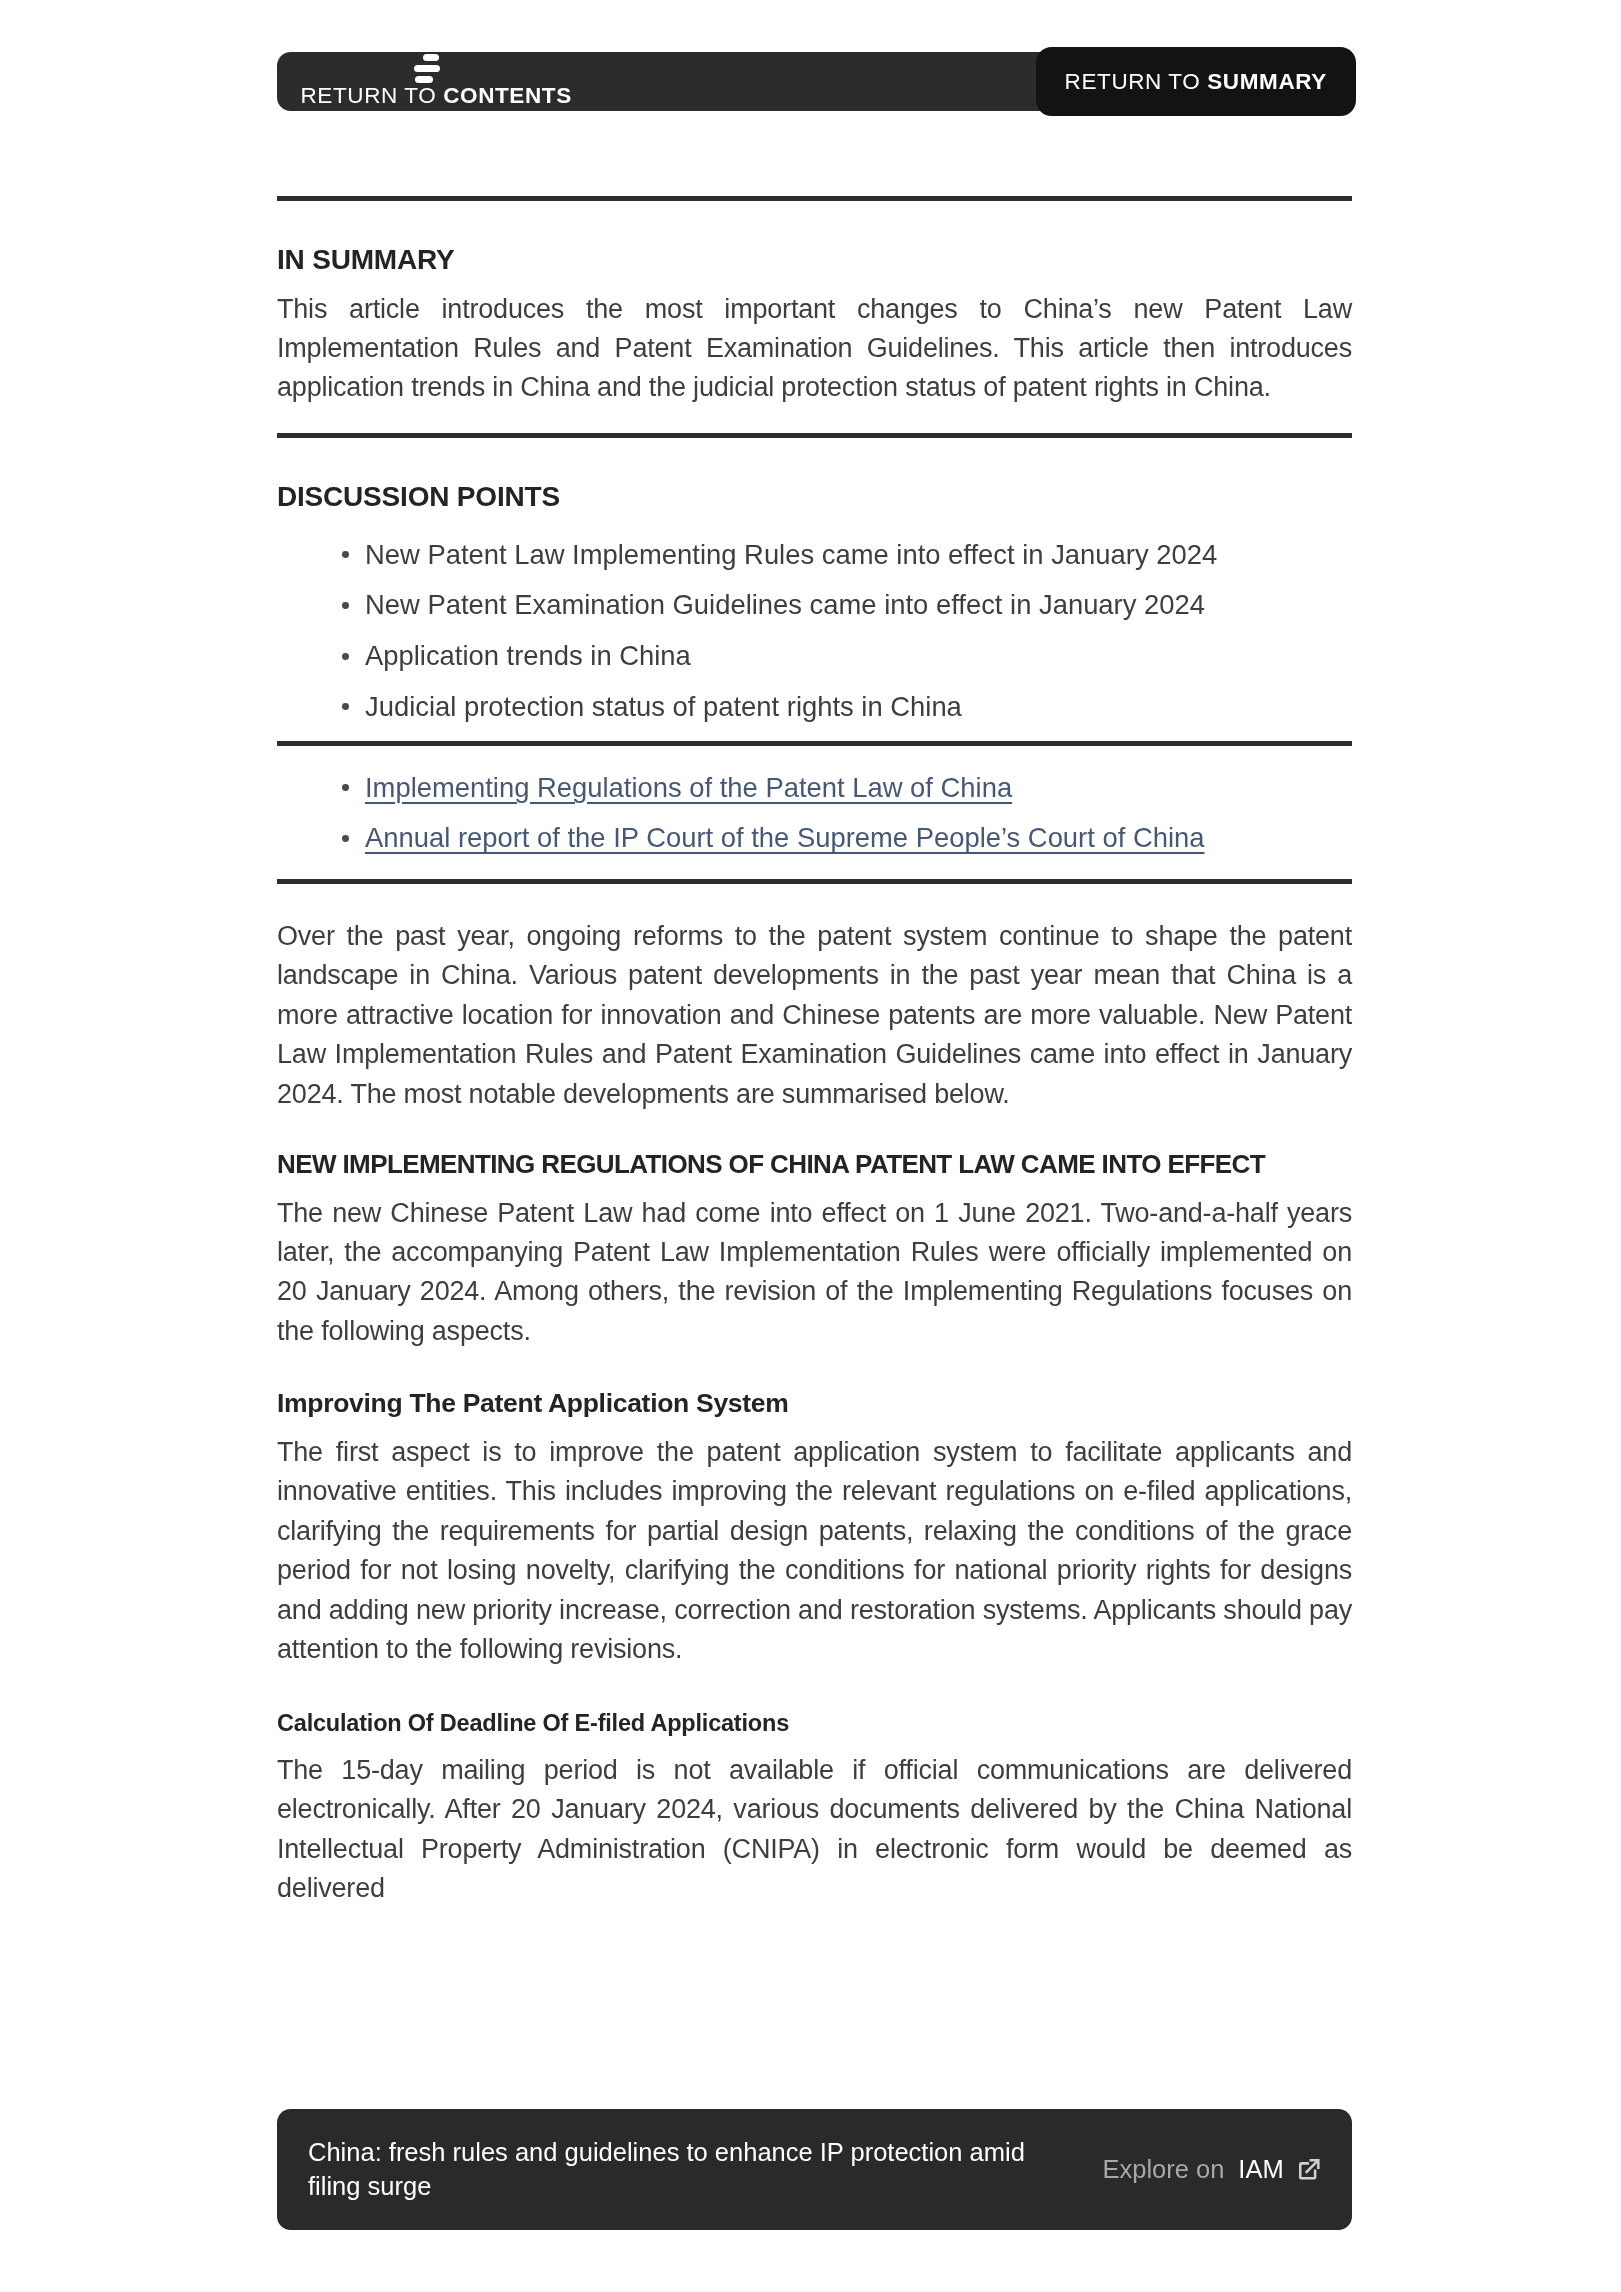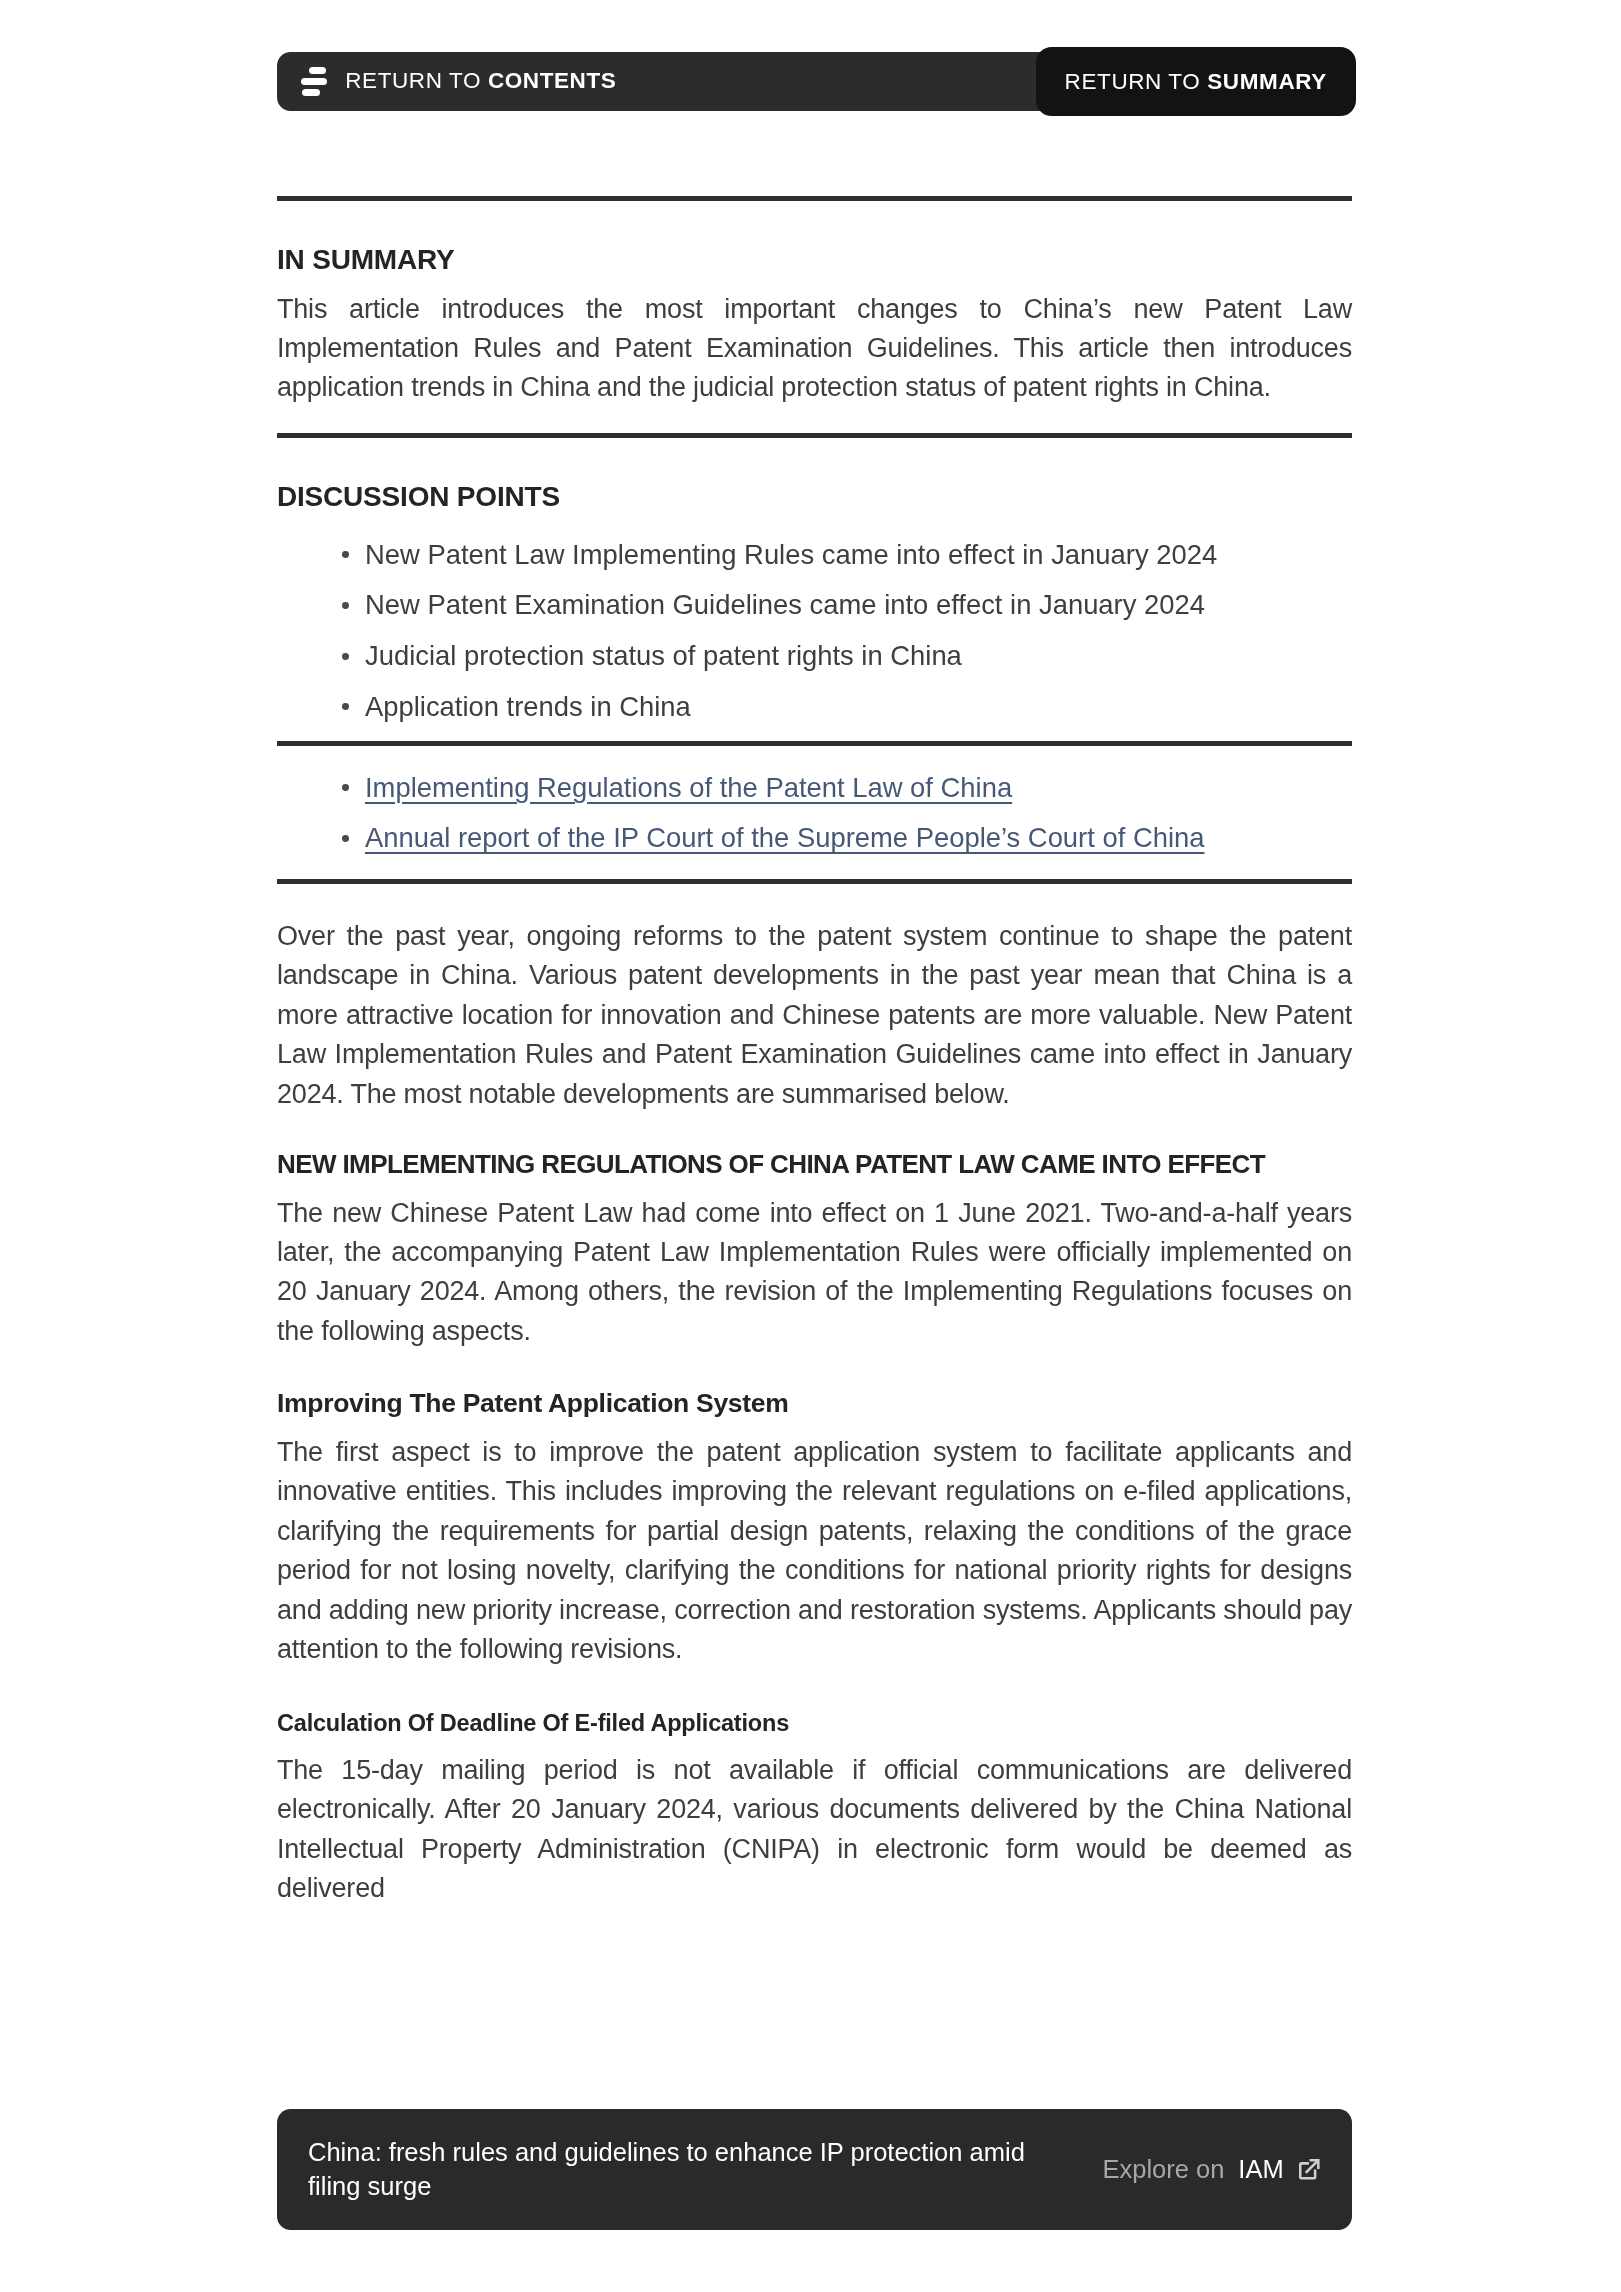--- a/index.html
+++ b/index.html
@@ -24,20 +24,21 @@
     border-radius: 13.7px;
     position: relative;
     display: flex;
     align-items: center;
   }
   .bar-left {
     display: flex;
     align-items: center;
     padding-left: 23.5px;
     cursor: pointer;
+    flex-direction: column;
   }
   .contents-icon { width: 29px; margin-right: 15.7px; }
   .contents-icon .bar { background: #ffffff; height: 6.9px; border-radius: 3.9px; }
   .contents-icon .b1 { width: 16.7px; margin-left: 8.8px; }
   .contents-icon .b2 { width: 26.5px; margin-top: 3.9px; }
   .contents-icon .b3 { width: 18.6px; margin-top: 3.9px; margin-left: 1px; }
   .bar-label {
     color: #ffffff;
     font-size: 22.5px;
     letter-spacing: 0.6px;
@@ -182,22 +183,22 @@
 
   <hr class="rule r1">
   <h2 class="sec">IN SUMMARY</h2>
   <p class="body-text">This article introduces the most important changes to China’s new Patent Law Implementation Rules and Patent Examination Guidelines. This article then introduces application trends in China and the judicial protection status of patent rights in China.</p>
 
   <hr class="rule r2">
   <h2 class="sec">DISCUSSION POINTS</h2>
   <ul class="bullets">
     <li><span class="dot"></span><span>New Patent Law Implementing Rules came into effect in January 2024</span></li>
     <li><span class="dot"></span><span>New Patent Examination Guidelines came into effect in January 2024</span></li>
+    <li><span class="dot"></span><span>Application trends in China</span></li>
     <li><span class="dot"></span><span>Judicial protection status of patent rights in China</span></li>
-    <li><span class="dot"></span><span>Application trends in China</span></li>
   </ul>
 
   <hr class="rule r3">
   <ul class="bullets">
     <li><span class="dot"></span><a href="#">Implementing Regulations of the Patent Law of China</a></li>
     <li><span class="dot"></span><a href="#">Annual report of the IP Court of the Supreme People’s Court of China</a></li>
   </ul>
   <hr class="rule r4">
 
   <p class="body-text mt-lg">Over the past year, ongoing reforms to the patent system continue to shape the patent landscape in China. Various patent developments in the past year mean that China is a more attractive location for innovation and Chinese patents are more valuable. New Patent Law Implementation Rules and Patent Examination Guidelines came into effect in January 2024. The most notable developments are summarised below.</p>

